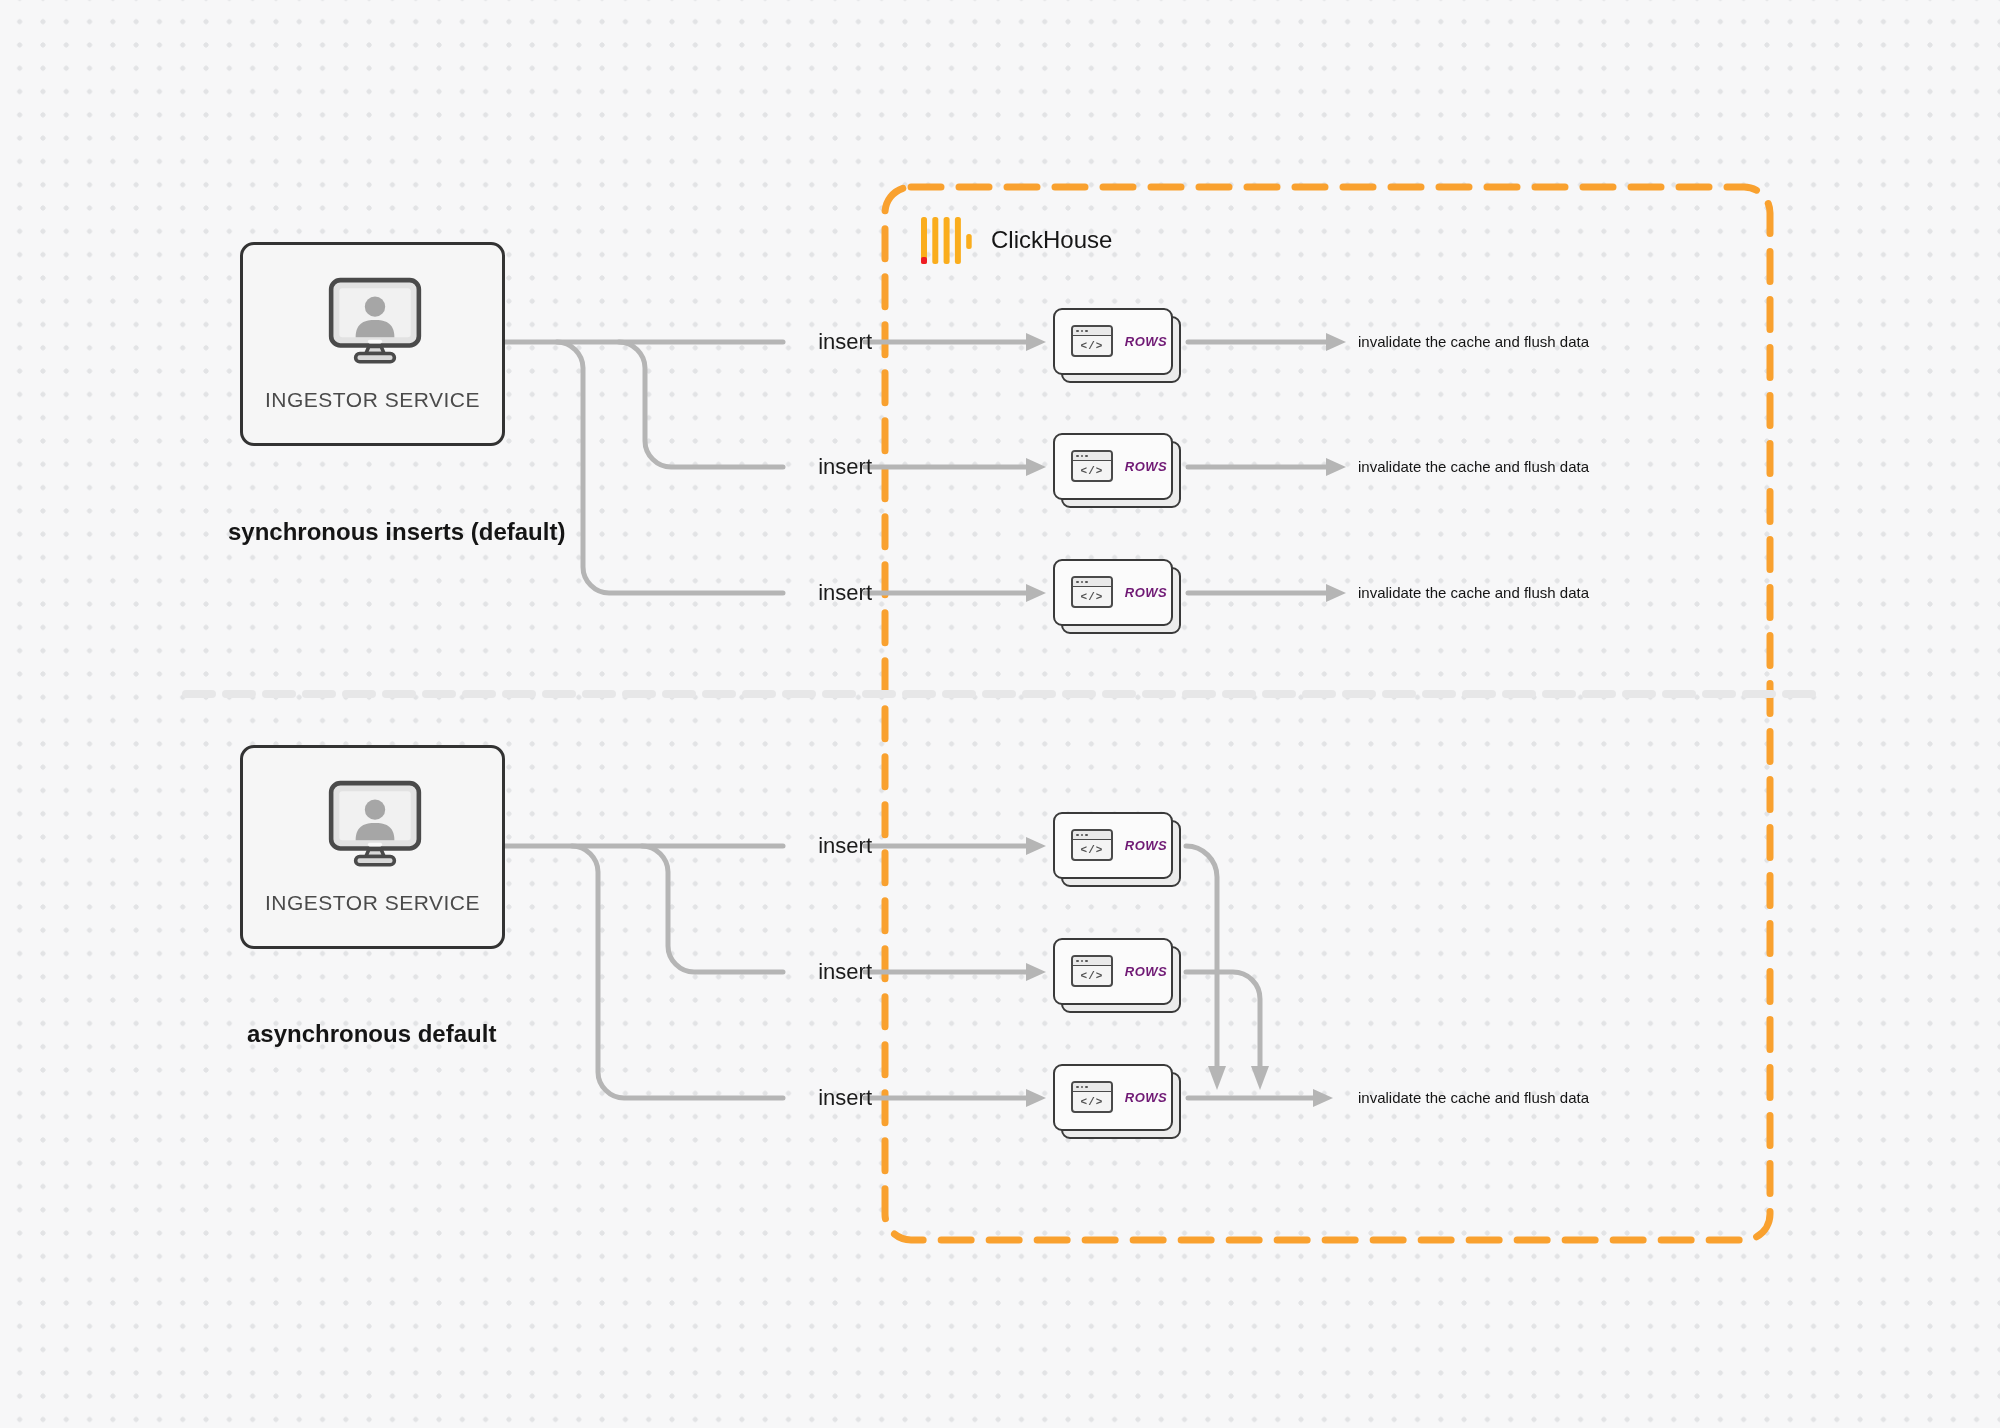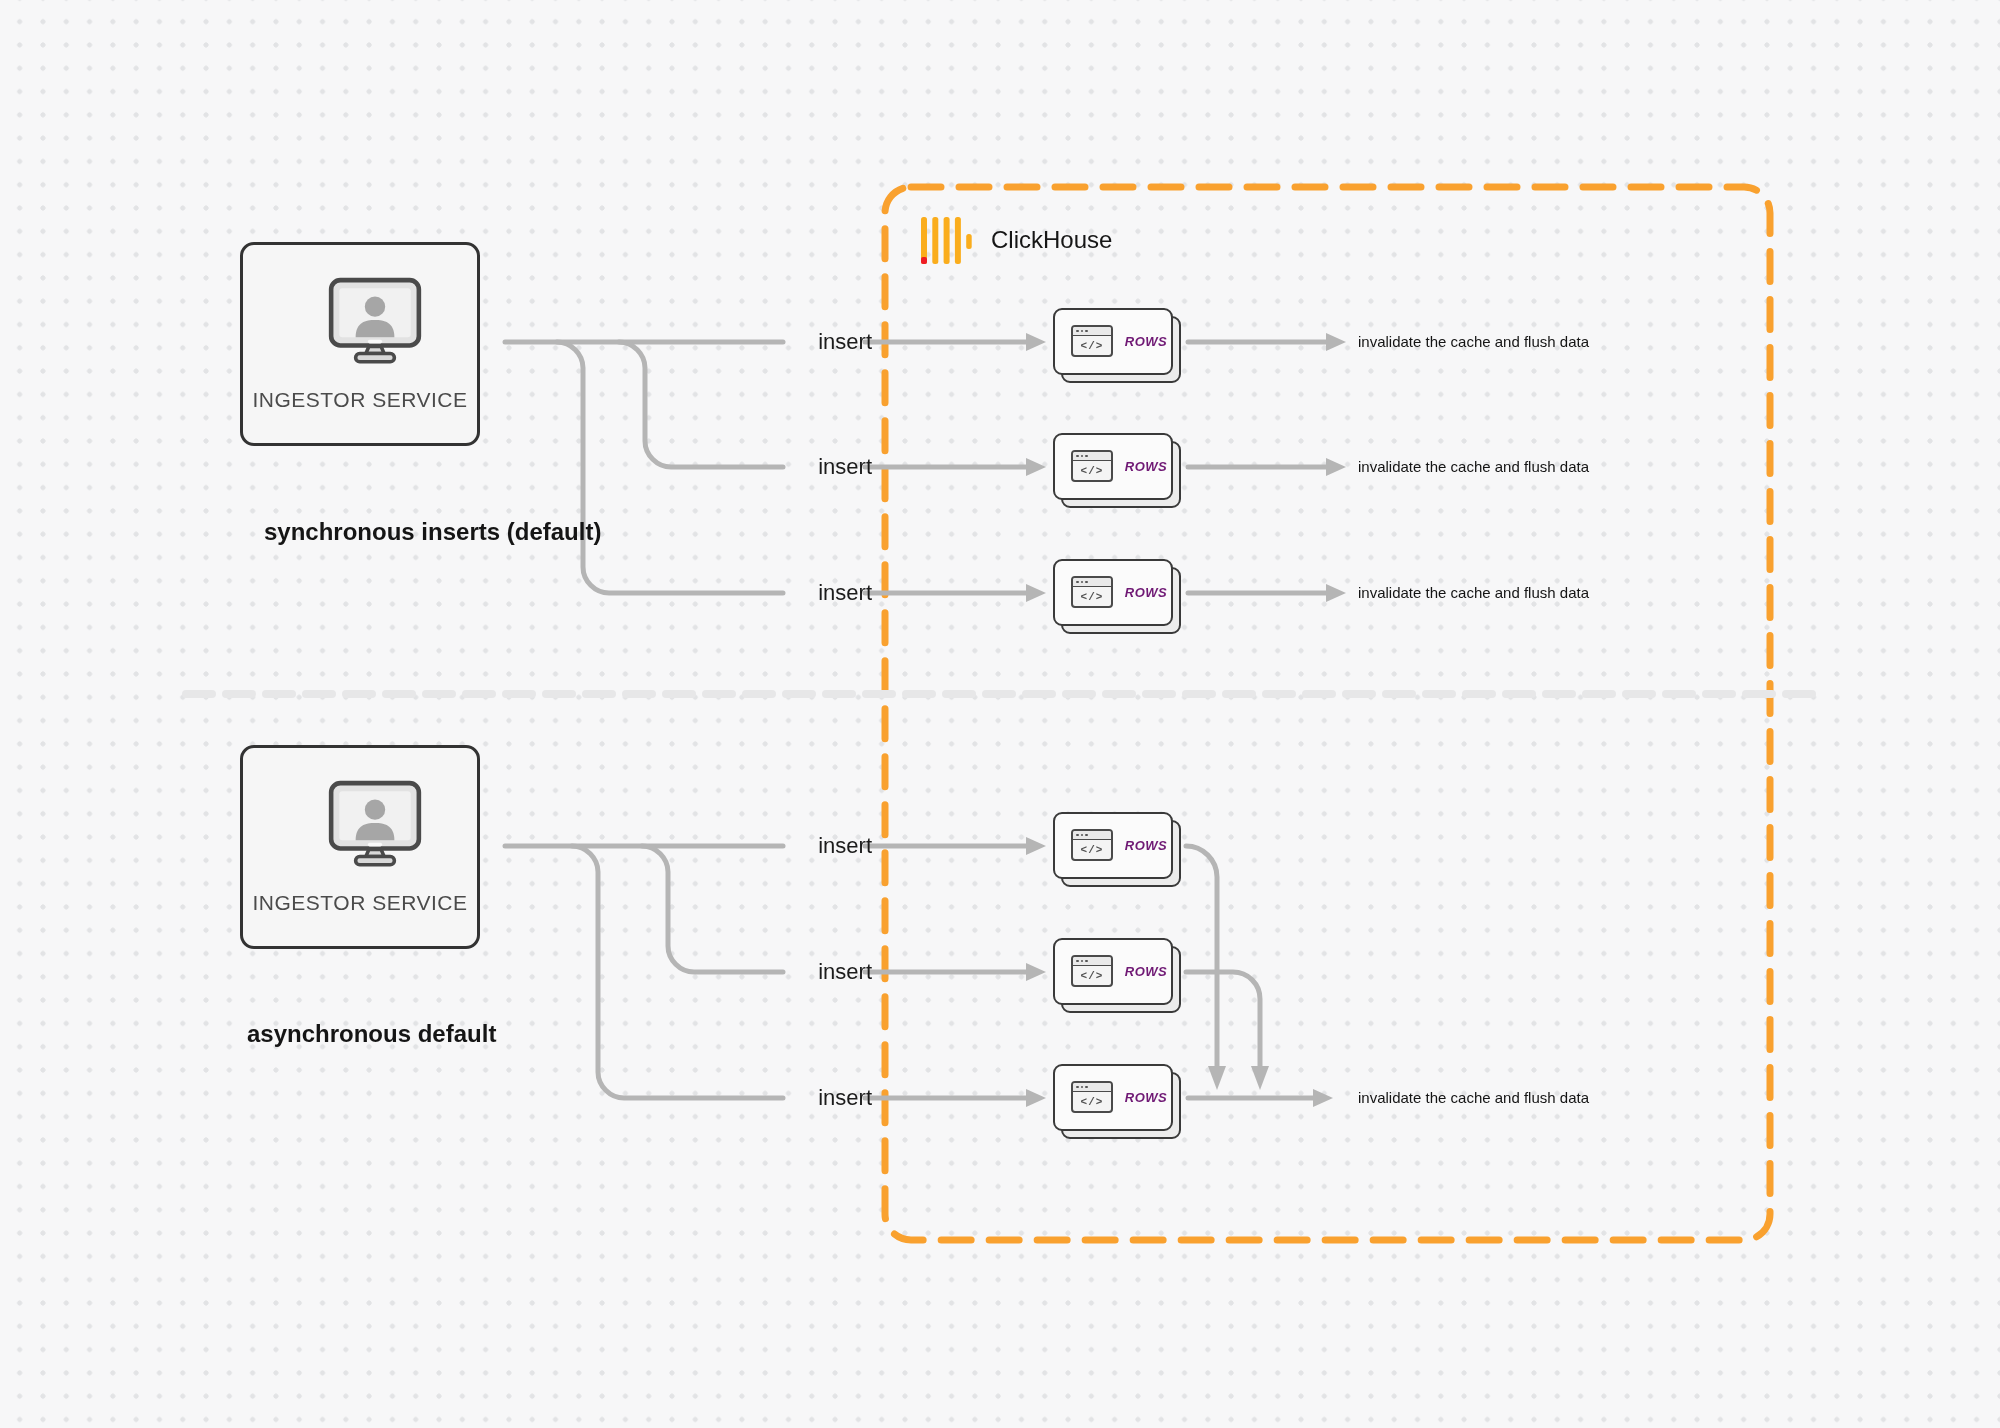--- a/index.html
+++ b/index.html
@@ -18,21 +18,21 @@
   svg.layer { position: absolute; left: 0; top: 0; z-index: 1; }
 
   .orange-rect { fill: none; stroke: #f9a12f; stroke-width: 7; stroke-dasharray: 30 18; stroke-linecap: round; }
   .divider    { stroke: #e7e7e8; stroke-width: 8; stroke-dasharray: 26 14; stroke-linecap: round; }
   .conn path     { fill: none; stroke: #b5b5b5; stroke-width: 5; stroke-linecap: round; }
   .conn polygon  { fill: #b5b5b5; stroke: none; }
 
   
   .service-box {
     position: absolute; z-index: 2;
-    width: 240px; height: 204px;
+    width: 265px; height: 204px;
     background: #f6f6f6;
     border: 3px solid #333;
     border-radius: 14px;
     box-sizing: border-box;
   }
   .service-box .monitor { position: absolute; left: 81px; top: 28px; }
   .service-label {
     position: absolute; left: 0; right: 0; top: 140px; height: 30px;
     text-align: center; line-height: 30px;
     font-size: 21px; color: #4b4b4b; letter-spacing: 0.5px;
@@ -152,21 +152,21 @@
       <rect x="7" y="7" width="86" height="64" rx="9" fill="#e2e2e2" stroke="#4a4a4a" stroke-width="4.5"></rect>
       <rect x="15" y="15" width="70" height="48" rx="3" fill="#f1f1f1"></rect>
       <circle cx="50" cy="33" r="10" fill="#a6a6a6"></circle>
       <path d="M31,63 C31,48 41,46 50,46 C59,46 69,48 69,63 Z" fill="#a6a6a6"></path>
       <rect x="43" y="65.5" width="14" height="3.5" rx="1.75" fill="#fafafa"></rect>
       <path d="M44,72 L56,72 L59,79 L41,79 Z" fill="#d9d9d9" stroke="#4a4a4a" stroke-width="3.5" stroke-linejoin="round"></path>
       <rect x="31" y="79" width="38" height="8" rx="4" fill="#d9d9d9" stroke="#4a4a4a" stroke-width="3.5"></rect>
     </svg>
     <div class="service-label">INGESTOR SERVICE</div>
   </div>
-  <div class="caption" style="left:228px; top:517px;margin-left:36px;">synchronous inserts (default)</div>
+  <div class="caption" style="left:228px; top:517px;">synchronous inserts (default)</div>
 
   <div class="service-box" style="left:240px; top:745px;">
     <svg class="monitor" width="102" height="102" viewBox="0 0 100 100">
       <rect x="7" y="7" width="86" height="64" rx="9" fill="#e2e2e2" stroke="#4a4a4a" stroke-width="4.5"></rect>
       <rect x="15" y="15" width="70" height="48" rx="3" fill="#f1f1f1"></rect>
       <circle cx="50" cy="33" r="10" fill="#a6a6a6"></circle>
       <path d="M31,63 C31,48 41,46 50,46 C59,46 69,48 69,63 Z" fill="#a6a6a6"></path>
       <rect x="43" y="65.5" width="14" height="3.5" rx="1.75" fill="#fafafa"></rect>
       <path d="M44,72 L56,72 L59,79 L41,79 Z" fill="#d9d9d9" stroke="#4a4a4a" stroke-width="3.5" stroke-linejoin="round"></path>
       <rect x="31" y="79" width="38" height="8" rx="4" fill="#d9d9d9" stroke="#4a4a4a" stroke-width="3.5"></rect>

